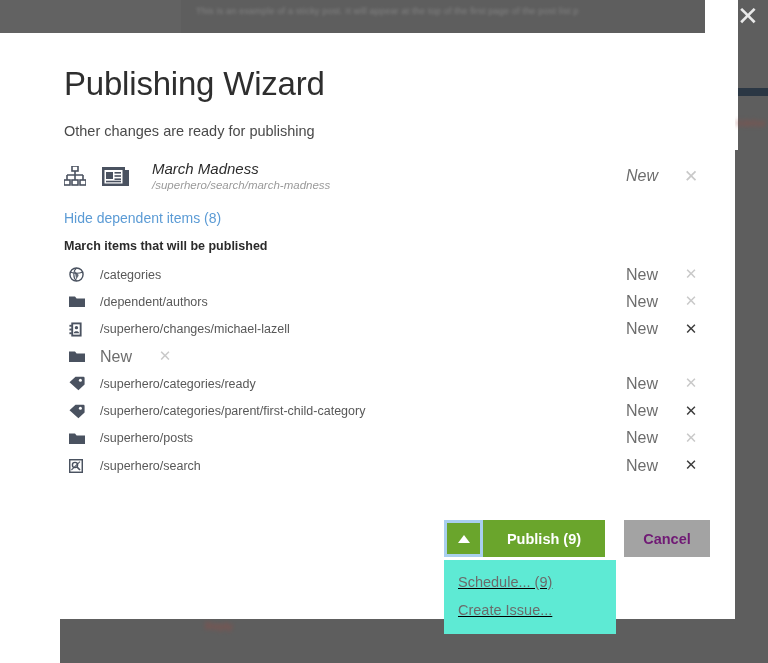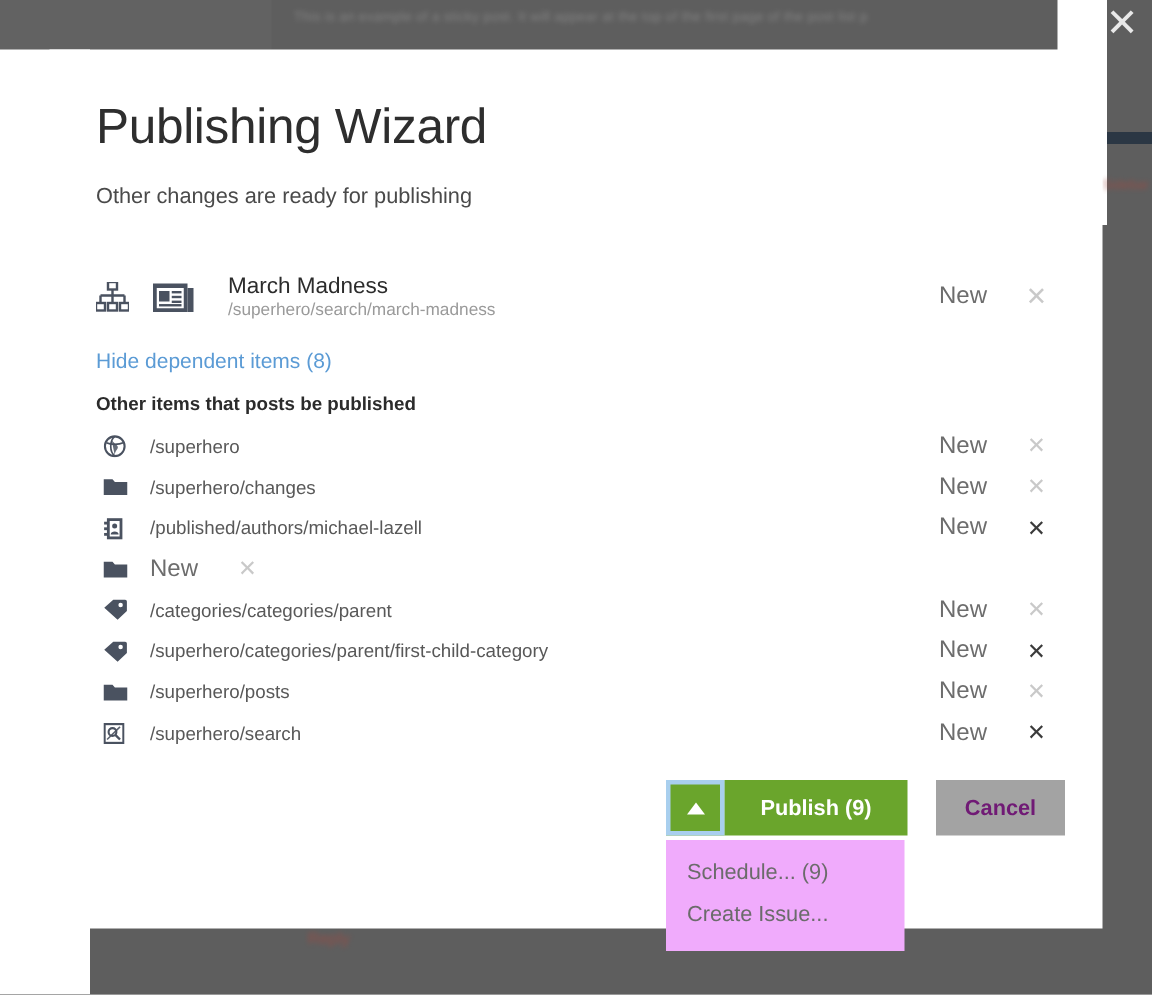--- a/index.html
+++ b/index.html
@@ -112,22 +112,23 @@
     margin: 0;
     padding-top: 20px;
     font-size: 14.5px;
     color: #4a4a4a;
   }
 
   
   .main-item {
     display: flex;
     align-items: center;
-    margin-top: 40px;
+    margin-top: 18px;
     height: 38px;
+    font-style: italic;
   }
   .main-item-icons {
     display: flex;
     align-items: center;
     gap: 16px;
     width: 88px;
     flex: 0 0 88px;
   }
   .main-item-text { flex: 1 1 auto; min-width: 0; }
   .main-item-title {
@@ -265,25 +266,26 @@
     justify-content: center;
     cursor: pointer;
     font-family: "Liberation Sans", sans-serif;
   }
 
   
   #dropdown {
     position: absolute;
     left: 444px;
     top: 560px;
-    width: 159px;
-    background: #f0abfc;
+    width: 172px;
+    background: #5eead4;
     z-index: 20;
     padding: 8px 0 10px 0;
     box-sizing: border-box;
+    text-decoration: underline;
   }
   .menu-item {
     padding: 6px 0 6px 14px;
     font-size: 14.5px;
     color: #6b6b6b;
     cursor: pointer;
     white-space: nowrap;
   }
 </style>
 </head>
@@ -340,62 +342,62 @@
       <div class="main-item-text">
         <div class="main-item-title">March Madness</div>
         <div class="main-item-path">/superhero/search/march-madness</div>
       </div>
       <div class="status-col">New</div>
       <div class="x-col x-light">✕</div>
     </div>
 
     <a class="hide-link">Hide dependent items (8)</a>
 
-    <div class="other-heading">Other items that posts be published</div>
+    <div class="other-heading">March items that will be published</div>
 
     <div class="dep-list">
 
       <div class="dep-row">
         <div class="dep-icon-cell">
           <svg class="ico" width="15" height="15" viewBox="0 0 16 16">
             <circle cx="8" cy="8" r="7" fill="none" stroke="#4a5260" stroke-width="1.5"></circle>
             <path d="M8 1.2 C4.2 4 4.2 12 8 14.8" fill="none" stroke="#4a5260" stroke-width="1.2"></path>
             <path d="M2 5.5 C5 7 11 7 14 5.5" fill="none" stroke="#4a5260" stroke-width="1.2"></path>
             <path d="M5.5 2 C5.5 5 9 6 10 8 C11 10 8 11 8 14.6" fill="#4a5260" opacity=".85"></path>
           </svg>
         </div>
-        <div class="dep-path">/superhero</div>
+        <div class="dep-path">/categories</div>
         <div class="status-col">New</div>
         <div class="x-col x-light">✕</div>
       </div>
 
       <div class="dep-row">
         <div class="dep-icon-cell">
           <svg class="ico" width="16" height="13" viewBox="0 0 16 13">
             <path d="M0 1.5 H6 L7.6 3.4 H16 V12 H0 Z" fill="#4a5260"></path>
           </svg>
         </div>
-        <div class="dep-path">/superhero/changes</div>
+        <div class="dep-path">/dependent/authors</div>
         <div class="status-col">New</div>
         <div class="x-col x-light">✕</div>
       </div>
 
       <div class="dep-row">
         <div class="dep-icon-cell">
           <svg class="ico" width="13" height="15" viewBox="0 0 13 16">
             <rect x="2" y="0.5" width="11" height="15" fill="#4a5260"></rect>
             <rect x="0" y="3" width="2.6" height="2" fill="#4a5260"></rect>
             <rect x="0" y="7" width="2.6" height="2" fill="#4a5260"></rect>
             <rect x="0" y="11" width="2.6" height="2" fill="#4a5260"></rect>
             <rect x="4" y="2.5" width="7" height="11" fill="#ffffff"></rect>
             <circle cx="7.5" cy="6" r="1.8" fill="#4a5260"></circle>
             <path d="M4.7 12 C4.7 9.3 10.3 9.3 10.3 12 Z" fill="#4a5260"></path>
           </svg>
         </div>
-        <div class="dep-path">/published/authors/michael-lazell</div>
+        <div class="dep-path">/superhero/changes/michael-lazell</div>
         <div class="status-col">New</div>
         <div class="x-col x-dark">✕</div>
       </div>
 
       <div class="dep-row">
         <div class="dep-icon-cell">
           <svg class="ico" width="16" height="13" viewBox="0 0 16 13">
             <path d="M0 1.5 H6 L7.6 3.4 H16 V12 H0 Z" fill="#4a5260"></path>
           </svg>
         </div>
@@ -403,21 +405,21 @@
         <div class="x-col x-light">✕</div>
       </div>
 
       <div class="dep-row">
         <div class="dep-icon-cell">
           <svg class="ico" width="16" height="15" viewBox="0 0 16 15">
             <path d="M0.5 6.2 L6.5 0.8 H14.4 A1.2 1.2 0 0 1 15.6 2 V8.4 L9.4 14.2 Z" fill="#4a5260"></path>
             <circle cx="11.4" cy="4.3" r="1.5" fill="#ffffff"></circle>
           </svg>
         </div>
-        <div class="dep-path">/categories/categories/parent</div>
+        <div class="dep-path">/superhero/categories/ready</div>
         <div class="status-col">New</div>
         <div class="x-col x-light">✕</div>
       </div>
 
       <div class="dep-row">
         <div class="dep-icon-cell">
           <svg class="ico" width="16" height="15" viewBox="0 0 16 15">
             <path d="M0.5 6.2 L6.5 0.8 H14.4 A1.2 1.2 0 0 1 15.6 2 V8.4 L9.4 14.2 Z" fill="#4a5260"></path>
             <circle cx="11.4" cy="4.3" r="1.5" fill="#ffffff"></circle>
           </svg>

